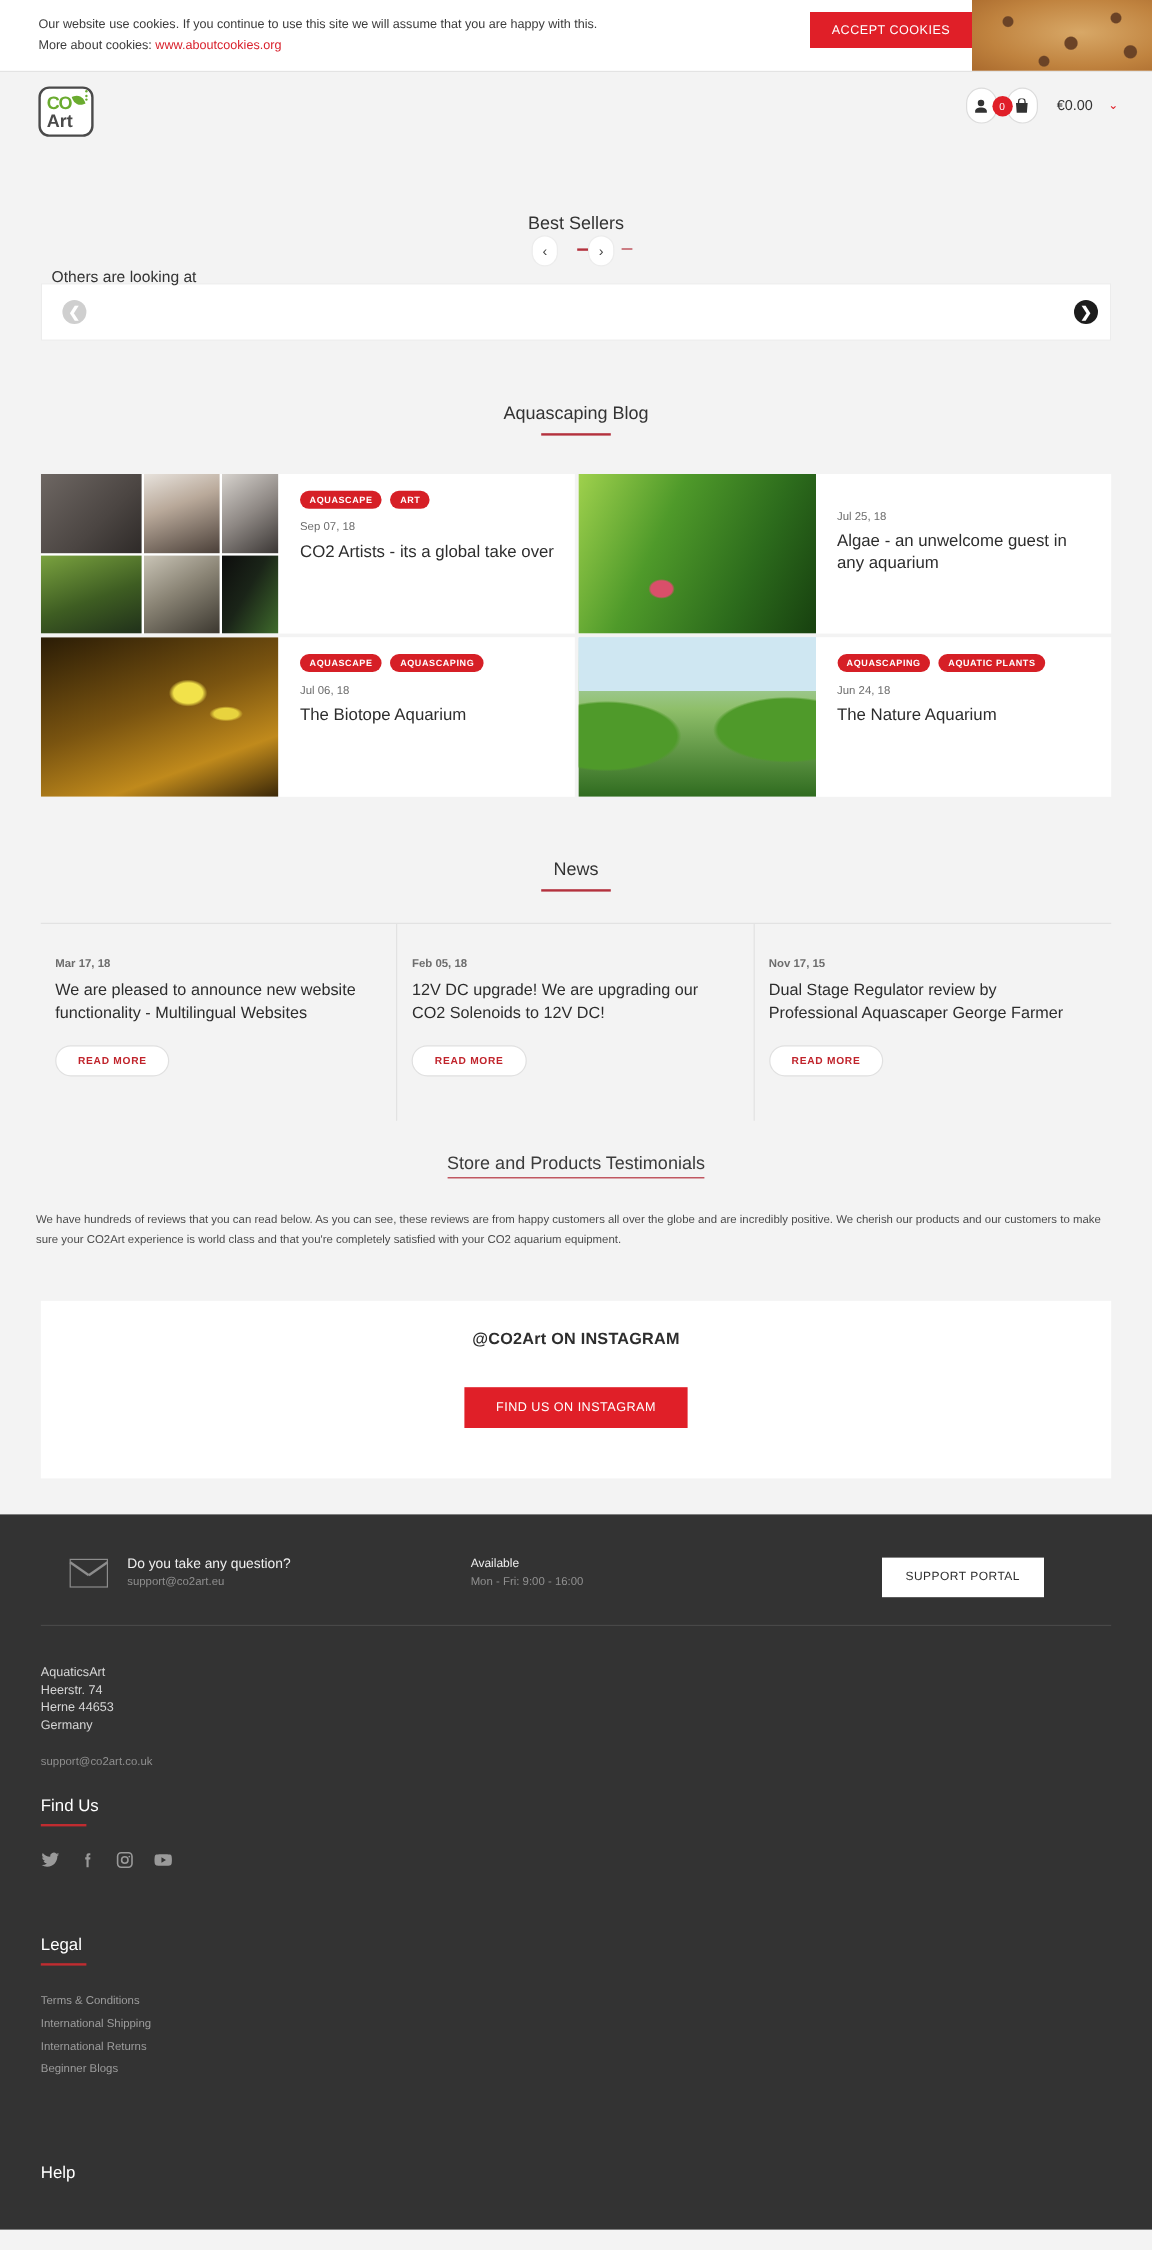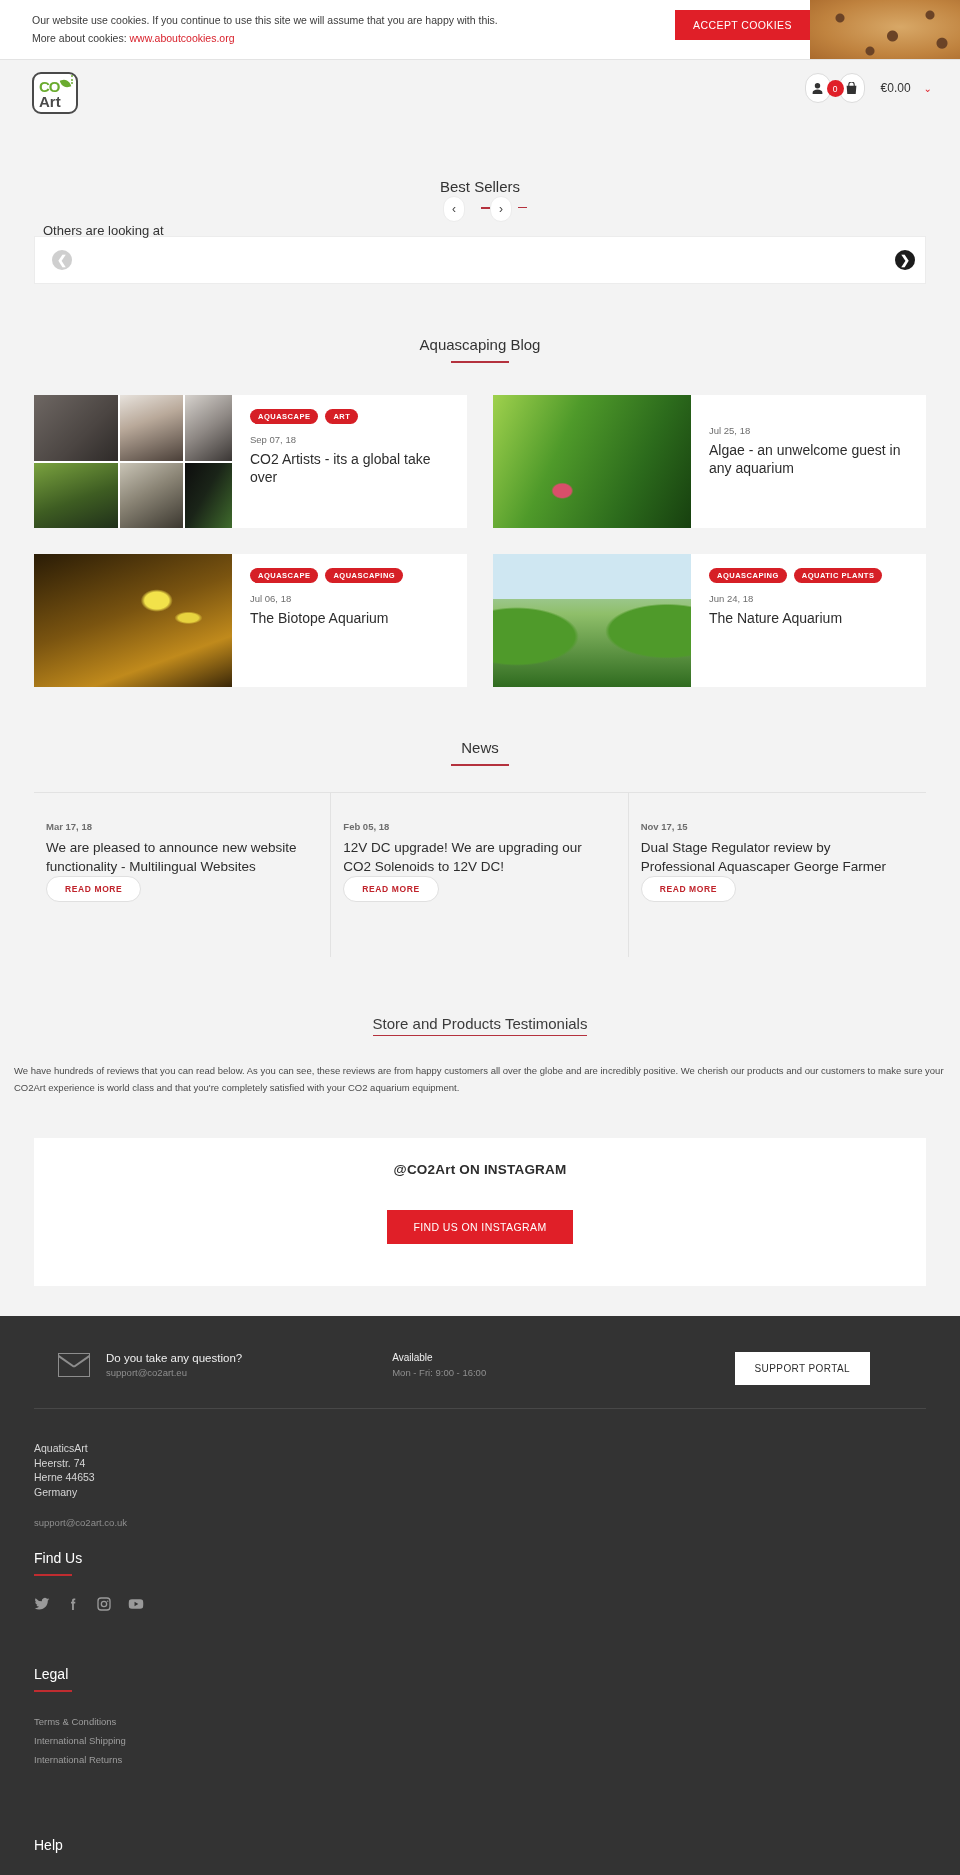--- a/index.html
+++ b/index.html
@@ -176,21 +176,21 @@
     cursor:pointer;
   }
   .others-arrow.left { left:17px; background:#cfcfcf; color:#fff; }
   .others-arrow.right { right:10px; background:#1c1c1c; color:#fff; }
 
   
   .blog-section { margin-top: 48px; }
   .blog-grid {
     display: grid;
     grid-template-columns: 1fr 1fr;
-    gap: 26px;
+    gap: 3px;
     margin: 32px 34px 0;
   }
   .blog-card {
     background: #fff;
     display: flex;
     height: 133px;
     overflow: hidden;
   }
   .blog-thumb { width: 198px; flex: 0 0 198px; position:relative; overflow:hidden; }
   .blog-body { flex:1; padding: 14px 16px 0 18px; }
@@ -251,38 +251,38 @@
   .news-item {
     padding: 28px 26px 26px 12px;
     border-right: 1px solid #e2e2e2;
     min-height: 164px;
     position: relative;
   }
   .news-item:last-child { border-right: none; }
   .news-date { font-size: 9.5px; color: #6d6d6d; margin-bottom: 6px; font-weight: bold; }
   .news-title {
     font-size: 13.5px; line-height: 19px; color: #2d2d2d; font-weight: normal;
-    cursor: pointer; 
+    cursor: pointer; margin-bottom: 18px;
   }
   .read-more {
     display: inline-block;
     border: 1px solid #e0e0e0;
     background: #fff;
     border-radius: 14px;
     padding: 7px 18px;
     font-size: 8.5px;
     font-weight: bold;
     letter-spacing: .6px;
     color: #c0232b;
     cursor: pointer;
     font-family: "Liberation Sans", sans-serif;
   }
 
   
-  .testi-section { margin-top: 58px; padding: 0 14px; }
+  .testi-section { margin-top: 27px; padding: 0 30px; }
   .testi-title {
     text-align:center; font-size:15px; color:#3b3b3b;
     border-bottom: 1.5px solid #b4313d;
     display: inline-block;
     padding-bottom: 3px;
   }
   .testi-title-wrap { text-align:center; }
   .testi-body {
     margin-top: 26px;
     font-size: 9.5px;
@@ -574,20 +574,21 @@
       </div>
 
       <div style="height:32px"></div>
 
       <div class="foot-head">Legal</div>
       <div class="foot-head-rule"></div>
       <div class="link-list">
         <a href="#">Terms &amp; Conditions</a>
         <a href="#">International Shipping</a>
         <a href="#">International Returns</a>
+        <a href="#">Beginner Blogs</a>
       </div>
 
       <div class="foot-gap"></div>
 
       <div class="foot-head">Help</div>
     </div>
   </div>
 
 </div>
 

